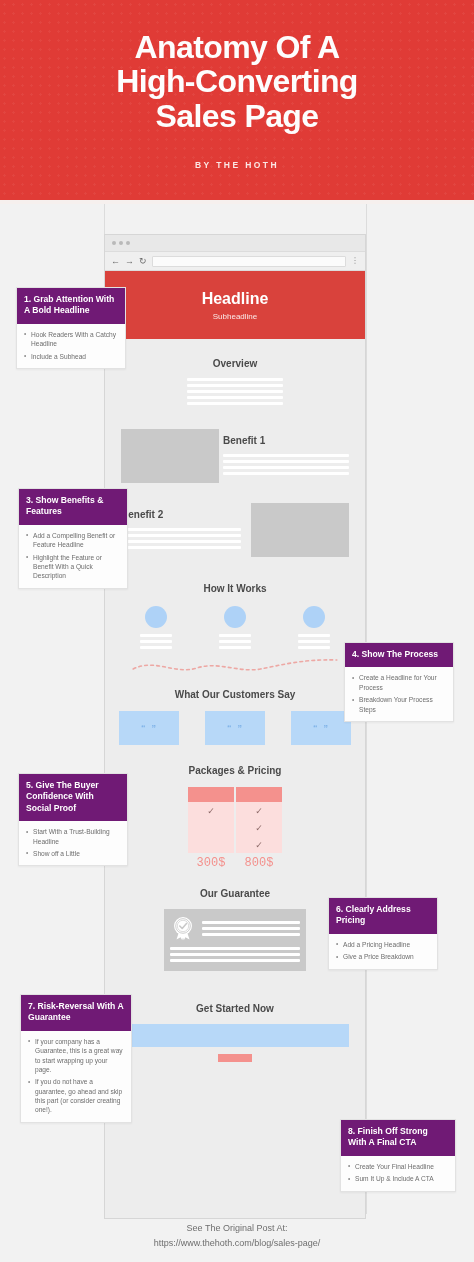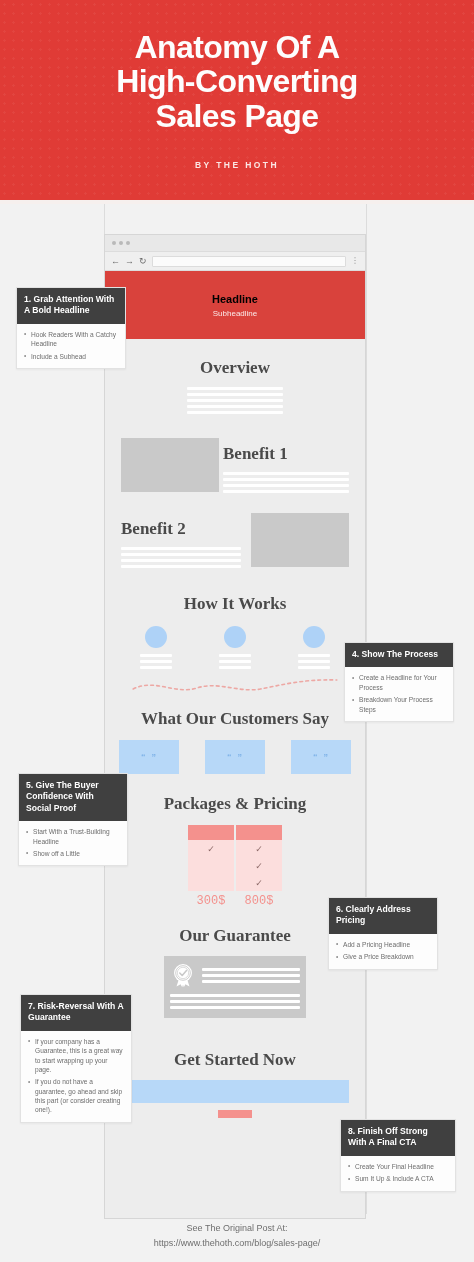--- a/index.html
+++ b/index.html
@@ -42,26 +42,26 @@
     background: #eeeeee; border: 1px solid #d6d6d6;
   }
   .browser-titlebar { height: 17px; background: #e8e8e8; border-bottom: 1px solid #dcdcdc; display:flex; align-items:center; padding-left: 7px; gap: 3px;}
   .dot { width: 4px; height: 4px; border-radius: 50%; background: #b9b9b9; }
   .browser-toolbar { height: 19px; background: #efefef; display: flex; align-items: center; padding: 0 6px; gap: 5px; border-bottom: 1px solid #dcdcdc;}
   .nav-ico { font-size: 9px; color: #6b6b6b; line-height: 1; }
   .urlbar { flex: 1; height: 11px; background: #fbfbfb; border: 1px solid #dcdcdc; border-radius: 1px; }
   .kebab { font-size: 8px; color: #8a8a8a; letter-spacing: 0; line-height: 1;}
 
   .hero { height: 68px; background: #d9423c; display:flex; flex-direction: column; align-items:center; justify-content:center; }
-  .hero-h { color:#000000; font-size: 11px; font-weight: bold; }
+  .hero-h { color:#ffffff; font-size: 16px; font-weight: bold; }
   .hero-sub { color:#fbe9e8; font-size: 8px; margin-top: 4px; }
 
   .browser-body { padding: 0; background: #ededed; height: calc(100% - 104px); position: relative; }
 
-  .sec-title { text-align: center; font-size: 17px; font-weight: bold; color: #4a4a4a; font-family: Liberation Serif, serif; }
+  .sec-title { text-align: center; font-size: 10px; font-weight: bold; color: #4a4a4a; }
   .sec-title.left { text-align: left; }
 
   .lines { display: flex; flex-direction: column; gap: 3px; }
   .ln { height: 3px; background: #ffffff; border-radius: 1px; }
 
   .imgbox { background: #c9c9c9; }
 
   
   .circ { width: 22px; height: 22px; border-radius: 50%; background: #aed2f7; margin: 0 auto 6px; }
   .col3 { display: flex; justify-content: space-between; }
@@ -85,21 +85,21 @@
   
   .gbox { width: 142px; height: 62px; background: #c9c9c9; margin: 0 auto; padding: 6px; display:flex; flex-direction:column; gap:3px;}
   .grow { display: flex; gap: 6px; }
 
   
   .cta-field { height: 23px; background: #b7d8f8; }
   .cta-btn { width: 34px; height: 8px; background: #f4918d; margin: 7px auto 0; }
 
   
   .card { position: absolute; width: 110px; background: #fdfdfd; border: 1px solid #e2e2e2; box-shadow: 0 1px 2px rgba(0,0,0,0.05); }
-  .card-head { background: #404040; color: #ffffff; font-weight: bold; font-size: 8.6px; line-height: 1.33; padding: 6px 7px 7px; }
+  .card-head { background: #701a75; color: #ffffff; font-weight: bold; font-size: 8.6px; line-height: 1.33; padding: 6px 7px 7px; }
   .card-body { padding: 6px 7px 7px; }
   .card-body ul { list-style: none; }
   .card-body li { position: relative; padding-left: 7px; font-size: 6.6px; line-height: 1.42; color: #6d6d6d; margin-bottom: 3px; }
   .card-body li:last-child { margin-bottom: 0; }
   .card-body li::before { content: "•"; position: absolute; left: 0; top: -0.5px; color: #8d8d8d; font-size: 6.5px; }
 
   
   .footer { position: absolute; left: 0; bottom: 12px; width: 474px; text-align: center; }
   .footer div { font-size: 9px; color: #6e6e6e; line-height: 1.6; }
 </style>
@@ -293,20 +293,29 @@
       <div class="card-head">1. Grab Attention With A Bold Headline</div>
       <div class="card-body">
         <ul>
           <li>Hook Readers With a Catchy Headline</li>
           <li>Include a Subhead</li>
         </ul>
       </div>
     </div>
 
 
+    <div class="card" style="left:18px; top:284px;">
+      <div class="card-head">3. Show Benefits &amp; Features</div>
+      <div class="card-body">
+        <ul>
+          <li>Add a Compelling Benefit or Feature Headline</li>
+          <li>Highlight the Feature or Benefit With a Quick Description</li>
+        </ul>
+      </div>
+    </div>
 
     <div class="card" style="left:344px; top:438px;">
       <div class="card-head">4. Show The Process</div>
       <div class="card-body">
         <ul>
           <li>Create a Headline for Your Process</li>
           <li>Breakdown Your Process Steps</li>
         </ul>
       </div>
     </div>

